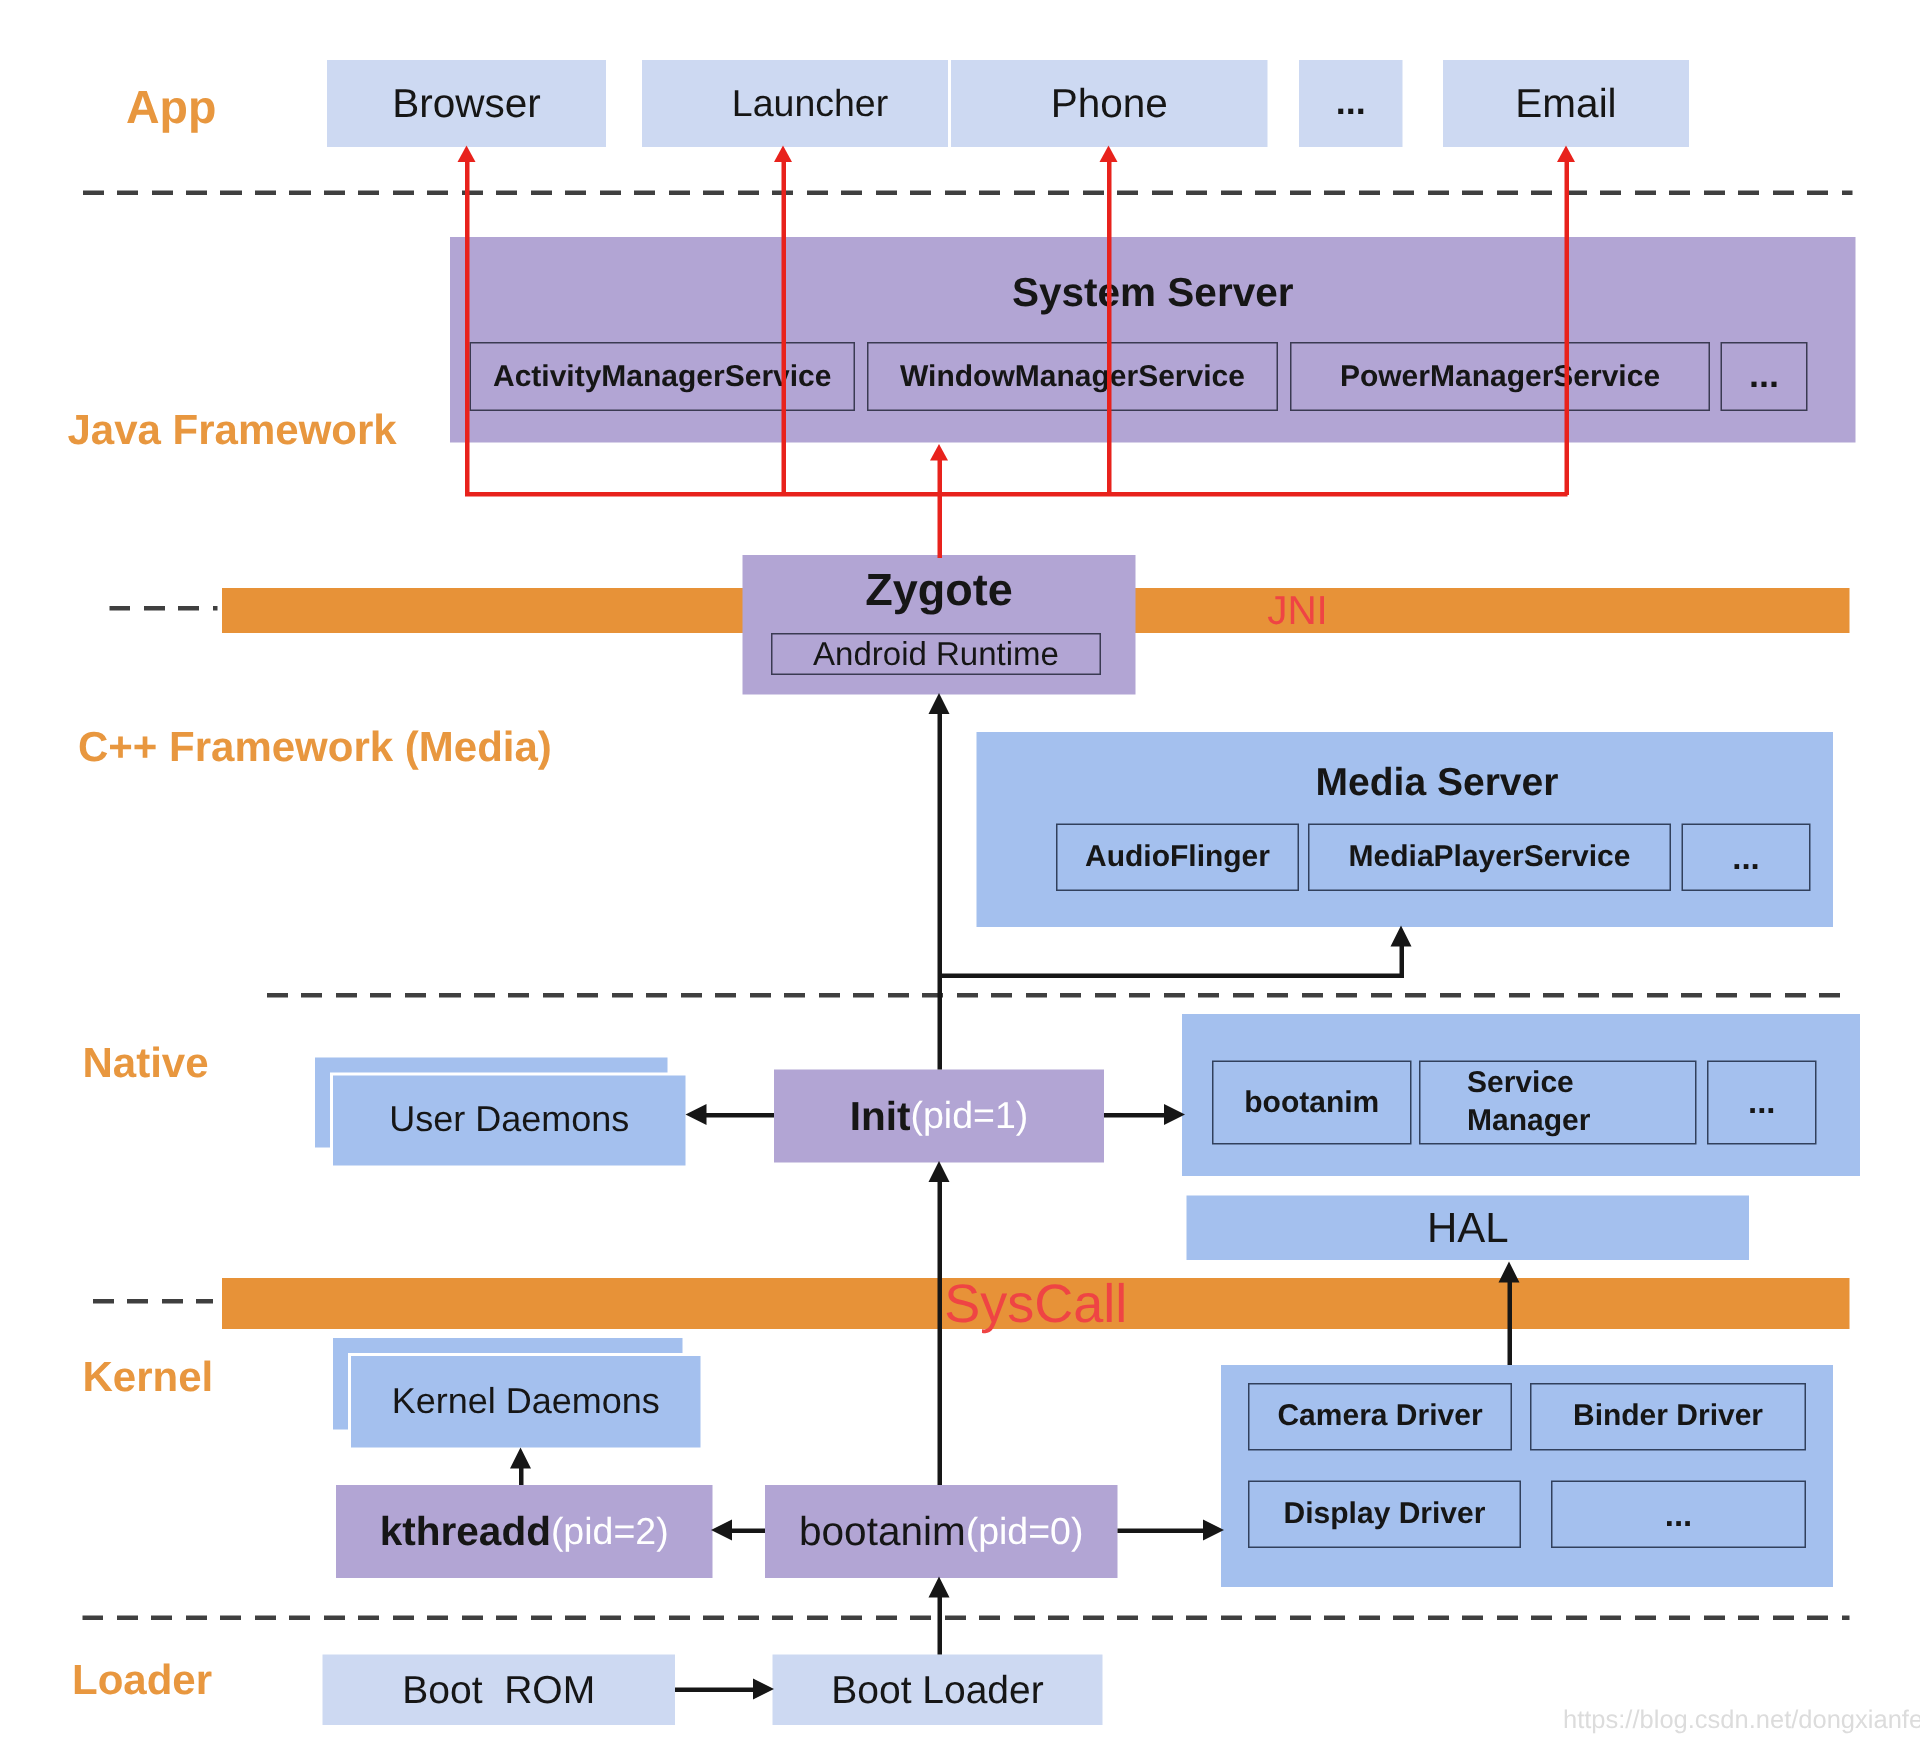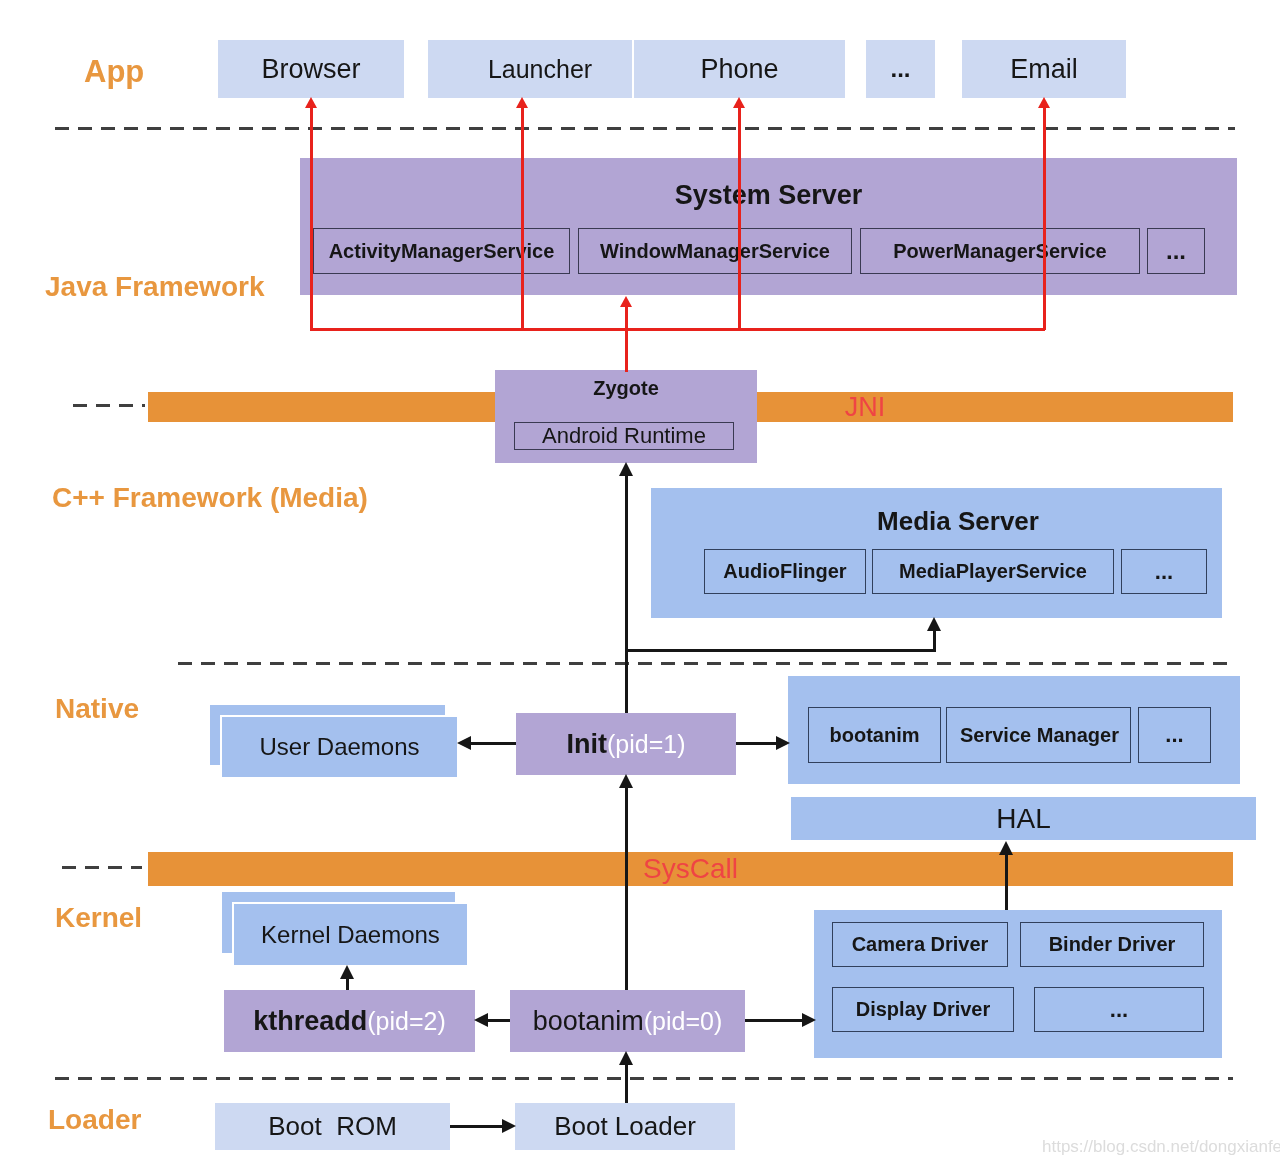--- a/index.html
+++ b/index.html
@@ -74,21 +74,21 @@
   <div class="abs vline red" style="left:738px;top:106px;height:224px;"></div>
   <div class="abs ah ah-up-red" style="left:733px;top:97px;"></div>
   <div class="abs vline red" style="left:1043px;top:106px;height:224px;"></div>
   <div class="abs ah ah-up-red" style="left:1038px;top:97px;"></div>
   <div class="abs vline red" style="left:625px;top:306px;height:66px;"></div>
   <div class="abs ah ah-up-red" style="left:620px;top:296px;"></div>
 
   <div class="abs bar" style="left:148px;top:392px;width:1085px;height:30px;"></div>
   <div class="abs bar-text box" style="left:820px;top:393px;width:90px;height:28px;font-size:27px;">JNI</div>
   <div class="abs purple proc" style="left:495px;top:370px;width:262px;height:93px;">
-    <div class="abs bold" style="left:0;top:7px;width:100%;text-align:center;font-size:20px;">Zygote</div>
+    <div class="abs bold" style="left:0;top:7px;width:100%;text-align:center;font-size:30px;">Zygote</div>
     <div class="abs box inner-p" style="left:19px;top:52px;width:220px;height:28px;font-size:22px;">Android Runtime</div>
   </div>
 
   <div class="abs blue container" style="left:651px;top:488px;width:571px;height:130px;">
     <div class="abs bold" style="left:0;top:18px;width:100%;text-align:center;font-size:26px;padding-left:43px;">Media Server</div>
   </div>
   <div class="abs box inner-b inner-box bold" style="left:704px;top:549px;width:162px;height:45px;font-size:20px;">AudioFlinger</div>
   <div class="abs box inner-b inner-box bold" style="left:872px;top:549px;width:242px;height:45px;font-size:20px;">MediaPlayerService</div>
   <div class="abs box inner-b inner-box bold" style="left:1121px;top:549px;width:86px;height:45px;font-size:22px;">...</div>
 
@@ -101,34 +101,34 @@
   <div class="abs blue stack-back" style="left:210px;top:705px;width:235px;height:60px;"></div>
   <div class="abs box blue stack-front" style="left:222px;top:717px;width:235px;height:60px;font-size:24px;">User Daemons</div>
 
   <div class="abs box purple proc" style="left:516px;top:713px;width:220px;height:62px;font-size:27px;">
     <span class="bold">Init</span>
       <span class="pid" style="font-size:25px;">(pid=1)</span>
   </div>
 
   <div class="abs blue container" style="left:788px;top:676px;width:452px;height:108px;"></div>
   <div class="abs box inner-b inner-box bold" style="left:808px;top:707px;width:133px;height:56px;font-size:20px;">bootanim</div>
-  <div class="abs box inner-b inner-box bold" style="left:946px;top:707px;width:185px;height:56px;font-size:20px;justify-content:flex-start;padding-left:13px;text-align:left;line-height:1.25;">Service Manager</div>
+  <div class="abs box inner-b inner-box bold" style="left:946px;top:707px;width:185px;height:56px;font-size:20px;justify-content:flex-start;padding-left:31px;text-align:left;line-height:1.25;">Service Manager</div>
   <div class="abs box inner-b inner-box bold" style="left:1138px;top:707px;width:73px;height:56px;font-size:22px;">...</div>
 
-  <div class="abs box blue container" style="left:791px;top:797px;width:465px;height:43px;font-size:28px;">HAL</div>
+  <div class="abs box blue container" style="left:791px;top:797px;width:375px;height:43px;font-size:28px;">HAL</div>
 
   <div class="abs hline" style="left:470px;top:742px;width:46px;"></div>
   <div class="abs ah ah-left" style="left:457px;top:736px;"></div>
   <div class="abs hline" style="left:736px;top:742px;width:40px;"></div>
   <div class="abs ah ah-right" style="left:776px;top:736px;"></div>
   <div class="abs vline" style="left:625px;top:787px;height:203px;"></div>
   <div class="abs ah ah-up" style="left:619px;top:774px;"></div>
 
   <div class="abs bar" style="left:148px;top:852px;width:1085px;height:34px;"></div>
-  <div class="abs bar-text box" style="left:148px;top:855px;width:1085px;height:28px;font-size:28px;">SysCall</div>
+  <div class="abs bar-text box" style="left:148px;top:855px;width:1085px;height:28px;font-size:36px;">SysCall</div>
 
   <div class="abs blue stack-back" style="left:222px;top:892px;width:233px;height:61px;"></div>
   <div class="abs box blue stack-front" style="left:234px;top:904px;width:233px;height:61px;font-size:24px;">Kernel Daemons</div>
 
   <div class="abs box purple proc" style="left:224px;top:990px;width:251px;height:62px;font-size:27px;">
     <span class="bold">kthreadd</span>
       <span class="pid" style="font-size:25px;">(pid=2)</span>
   </div>
   <div class="abs box purple proc" style="left:510px;top:990px;width:235px;height:62px;font-size:27px;">
     <span>bootanim</span>

